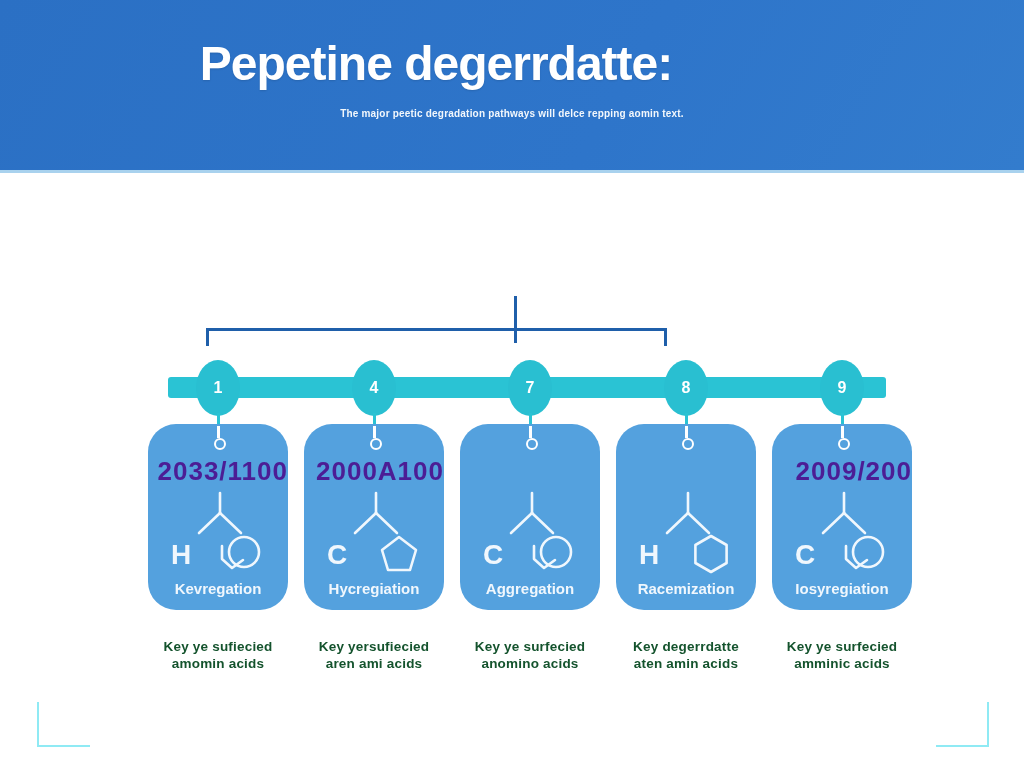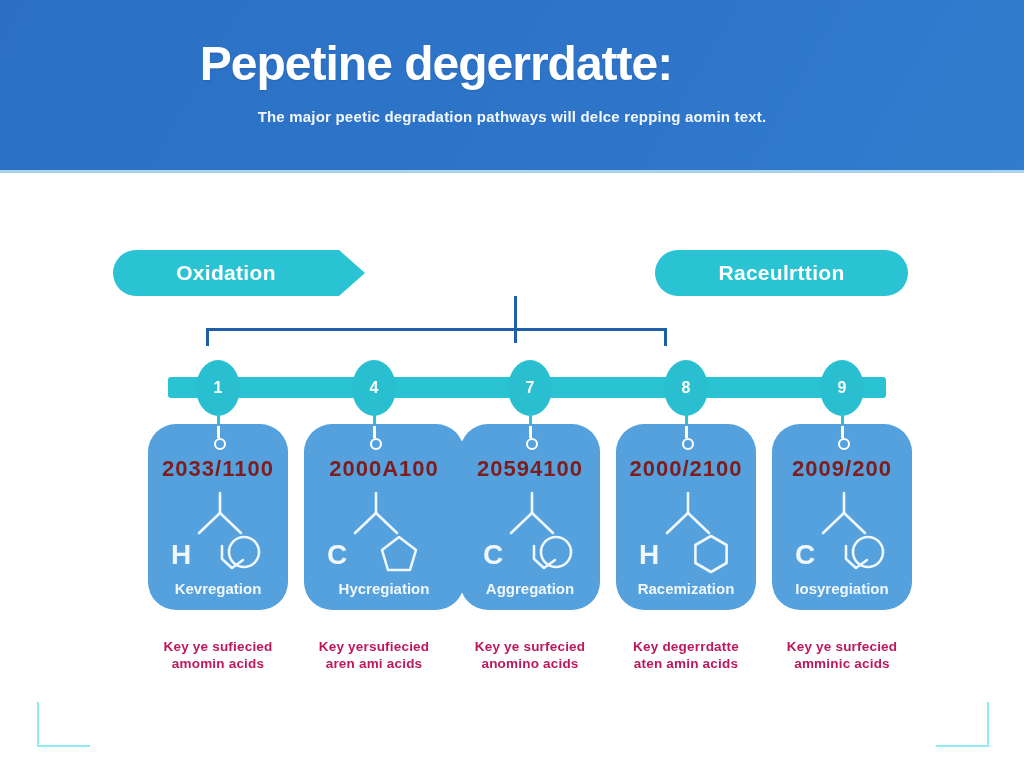--- a/index.html
+++ b/index.html
@@ -14,21 +14,21 @@
     background:linear-gradient(120deg,#2b70c4 0%,#2e75ca 60%,#337ccd 100%);
     border-bottom:3px solid #a9d2ee;
   }
   .header-title{
     position:absolute;left:0;top:36px;width:872px;text-align:center;
     color:#ffffff;font-size:48px;font-weight:700;letter-spacing:-1px;
     text-shadow:0 1px 2px rgba(0,0,0,0.12);
   }
   .header-subtitle{
     position:absolute;left:0;top:108px;width:1024px;text-align:center;
-    color:#f2f7fc;font-size:15px;font-weight:700;letter-spacing:.2px;
+    color:#f2f7fc;font-size:10px;font-weight:700;letter-spacing:.2px;
   }
   
   .banner{
     position:absolute;top:250px;height:46px;background:#2ac3d4;
     border-radius:23px 0 0 23px;display:flex;align-items:center;justify-content:center;
     color:#fff;font-size:21px;font-weight:700;letter-spacing:.3px;
   }
   .banner.arrow::after{
     content:"";position:absolute;left:100%;top:0;width:0;height:0;
     border-left:26px solid #2ac3d4;border-top:23px solid transparent;border-bottom:23px solid transparent;
@@ -50,60 +50,54 @@
     background:#29bfd1;display:flex;align-items:center;justify-content:center;
     color:#fff;font-size:16px;font-weight:700;
   }
   .stem-teal{position:absolute;top:413px;width:3px;height:13px;background:#2ac3d4;}
   .stem-white{position:absolute;top:426px;width:3px;height:12px;background:#ffffff;z-index:2;}
   .stem-ring{position:absolute;top:438px;width:8px;height:8px;border:2px solid #ffffff;border-radius:50%;z-index:2;}
   
   .card{
     position:absolute;top:424px;width:140px;height:186px;background:#54a1de;border-radius:28px;
   }
-  #card-1{left:148px;} #card-2{left:304px;padding-left:20px;} #card-3{left:460px;} #card-4{left:616px;} #card-5{left:772px;}
+  #card-1{left:148px;} #card-2{left:304px;} #card-3{left:460px;} #card-4{left:616px;} #card-5{left:772px;}
   .card-num{
-    position:absolute;left:0;top:32px;width:100%;text-align:center;
-    color:#7f1d1d;font-size:22px;font-weight:700;letter-spacing:1px;
+    position:absolute;left:0;top:32px;width:100%;text-align:right;
+    color:#4c1d95;font-size:26px;font-weight:700;letter-spacing:1px;
   }
   .mol{position:absolute;left:15px;top:64px;}
   .mol line,.mol polyline,.mol polygon,.mol circle{
     stroke:#f0f7fd;stroke-width:2.6;fill:none;stroke-linecap:round;stroke-linejoin:round;
   }
   .mol text{fill:#f0f7fd;font-size:28px;font-weight:700;font-family:"Liberation Sans",sans-serif;stroke:none;}
   .card-label{
     position:absolute;left:0;bottom:13px;width:100%;text-align:center;
     color:#f0f7fd;font-size:15px;font-weight:700;
   }
   
   .caption{
     position:absolute;top:638px;width:184px;text-align:center;
-    color:#be185d;font-size:13.5px;font-weight:700;line-height:17px;letter-spacing:.2px;
+    color:#14532d;font-size:13.5px;font-weight:700;line-height:17px;letter-spacing:.2px;
   }
   #caption-1{left:126px;} #caption-2{left:282px;text-align:center;} #caption-3{left:438px;} #caption-4{left:594px;} #caption-5{left:750px;}
   
   .corner-bl{position:absolute;left:37px;top:702px;width:51px;height:43px;border-left:2px solid #8feaf4;border-bottom:2px solid #8feaf4;}
   .corner-br{position:absolute;left:936px;top:702px;width:51px;height:43px;border-right:2px solid #8feaf4;border-bottom:2px solid #8feaf4;}
 </style>
 </head>
 <body>
 
 <div id="canvas">
 
   <div class="header">
     <div class="header-title">Pepetine degerrdatte:</div>
     <div class="header-subtitle">The major peetic degradation pathways will delce repping aomin text.</div>
   </div>
 
-  <div id="banner-1" class="banner arrow">
-    <span>Oxidation</span>
-  </div>
-  <div id="banner-3" class="banner pill">
-    <span>Raceulrttion</span>
-  </div>
 
   <div class="conn-vert"></div>
   <div class="conn-bracket"></div>
 
   <div class="timeline-bar"></div>
   <div class="tl-circle" style="left:196px;">
     <span>1</span>
   </div>
   <div class="tl-circle" style="left:352px;">
     <span>4</span>
@@ -153,34 +147,32 @@
       <line x1="57" y1="5" x2="57" y2="25"></line>
       <line x1="57" y1="25" x2="36" y2="45"></line>
       <line x1="57" y1="25" x2="78" y2="45"></line>
       <polygon points="80,49 97,62 91,82 69,82 63,62"></polygon>
       <text x="8" y="76">C</text>
     </svg>
     <div class="card-label">Hycregiation</div>
   </div>
 
   <div id="card-3" class="card">
-    <div class="card-num">20594100</div>
     <svg class="mol" width="110" height="92" viewBox="0 0 110 92">
       <line x1="57" y1="5" x2="57" y2="25"></line>
       <line x1="57" y1="25" x2="36" y2="45"></line>
       <line x1="57" y1="25" x2="78" y2="45"></line>
       <circle cx="81" cy="64" r="15"></circle>
       <polyline points="59,58 59,71 69,80 80,72"></polyline>
       <text x="8" y="76">C</text>
     </svg>
     <div class="card-label">Aggregation</div>
   </div>
 
   <div id="card-4" class="card">
-    <div class="card-num">2000/2100</div>
     <svg class="mol" width="110" height="92" viewBox="0 0 110 92">
       <line x1="57" y1="5" x2="57" y2="25"></line>
       <line x1="57" y1="25" x2="36" y2="45"></line>
       <line x1="57" y1="25" x2="78" y2="45"></line>
       <polygon points="80,48 95.6,57 95.6,75 80,84 64.4,75 64.4,57"></polygon>
       <text x="8" y="76">H</text>
     </svg>
     <div class="card-label">Racemization</div>
   </div>
 

